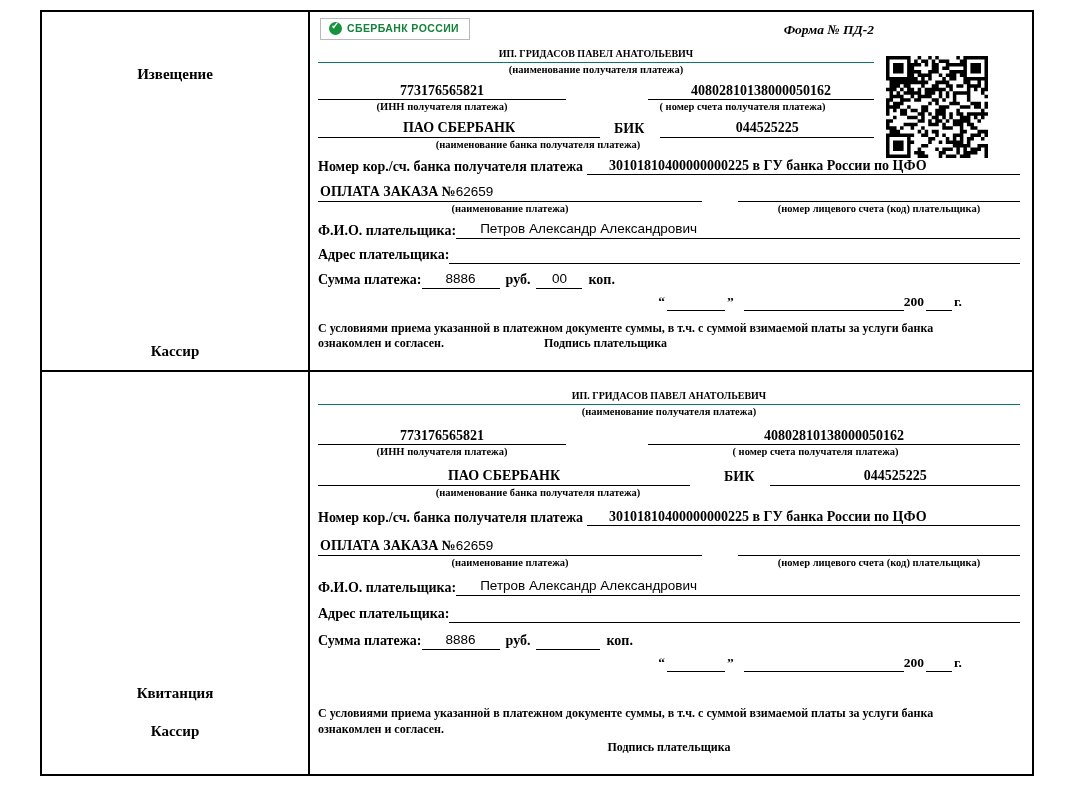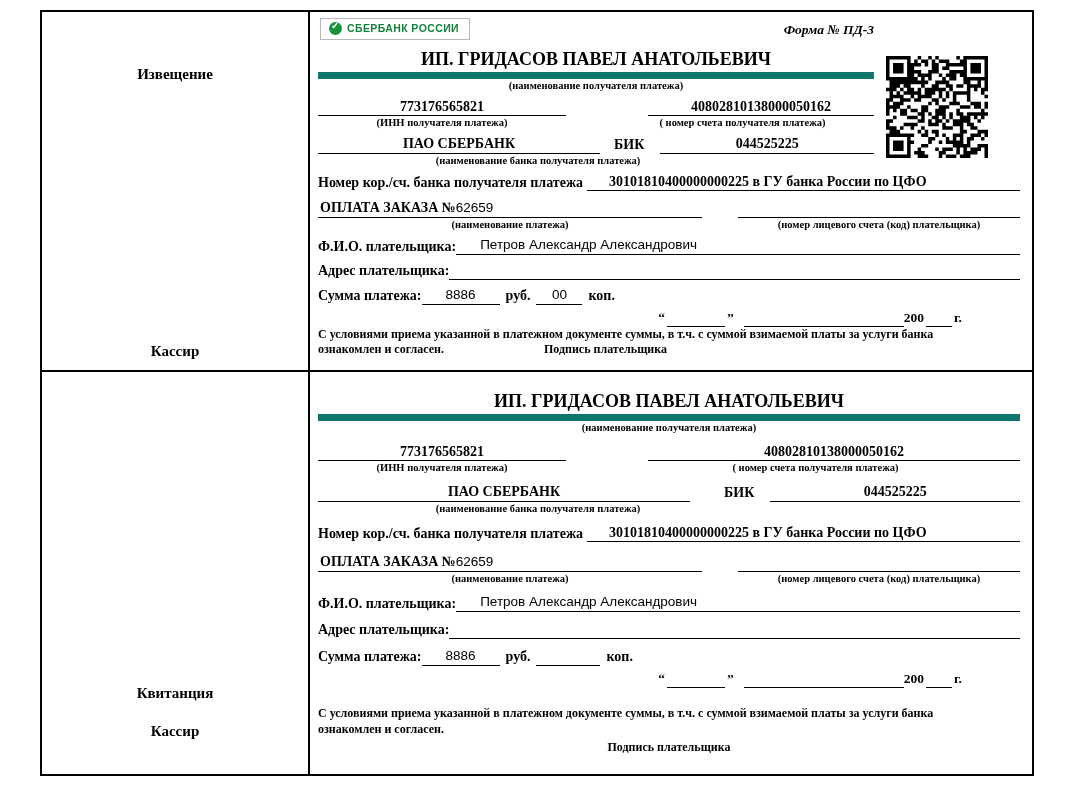--- a/index.html
+++ b/index.html
@@ -60,22 +60,22 @@
     color: #fff; font-size: 10px; font-weight: bold;
     font-family: "Liberation Sans", sans-serif;
   }
   .logo-text {
     color: #14823a; font-family: "Liberation Sans", sans-serif;
     font-weight: bold; font-size: 10.5px; letter-spacing: 0.4px; white-space: nowrap;
   }
   .form-num { font-style: italic; font-weight: bold; font-size: 13.5px; padding-top: 4px; }
 
   .recipient {
-    margin-top: 2px; text-align: center; font-size: 18px;
-    border-bottom: 7px solid #0f766e; padding-bottom: 1px; white-space: nowrap;
+    margin-top: 2px; text-align: center; font-size: 10px;
+    border-bottom: 1px solid #0f766e; padding-bottom: 1px; white-space: nowrap;
   }
   .sec-bottom .recipient { margin-top: 12px; }
 
   .r-inn { margin-top: 6px; gap: 37px; }
   .w-inn { width: 248px; }
   .gap45 { margin-left: 45px; }
   .lblrow-inn .lbl-inn { width: 248px; }
   .lblrow-inn .lbl-acc { flex: 1; margin-left: 45px; }
 
   .r-bank { margin-top: 6px; }
@@ -145,21 +145,21 @@
             <path d="M0.00 0.00h3.45v3.45h-3.45zM3.45 0.00h3.45v3.45h-3.45zM6.90 0.00h3.45v3.45h-3.45zM10.34 0.00h3.45v3.45h-3.45zM13.79 0.00h3.45v3.45h-3.45zM17.24 0.00h3.45v3.45h-3.45zM20.69 0.00h3.45v3.45h-3.45zM31.03 0.00h3.45v3.45h-3.45zM41.38 0.00h3.45v3.45h-3.45zM48.28 0.00h3.45v3.45h-3.45zM68.97 0.00h3.45v3.45h-3.45zM75.86 0.00h3.45v3.45h-3.45zM79.31 0.00h3.45v3.45h-3.45zM82.76 0.00h3.45v3.45h-3.45zM86.21 0.00h3.45v3.45h-3.45zM89.66 0.00h3.45v3.45h-3.45zM93.10 0.00h3.45v3.45h-3.45zM96.55 0.00h3.45v3.45h-3.45zM0.00 3.45h3.45v3.45h-3.45zM20.69 3.45h3.45v3.45h-3.45zM27.59 3.45h3.45v3.45h-3.45zM34.48 3.45h3.45v3.45h-3.45zM37.93 3.45h3.45v3.45h-3.45zM44.83 3.45h3.45v3.45h-3.45zM51.72 3.45h3.45v3.45h-3.45zM55.17 3.45h3.45v3.45h-3.45zM58.62 3.45h3.45v3.45h-3.45zM72.41 3.45h3.45v3.45h-3.45zM75.86 3.45h3.45v3.45h-3.45zM96.55 3.45h3.45v3.45h-3.45zM0.00 6.90h3.45v3.45h-3.45zM6.90 6.90h3.45v3.45h-3.45zM10.34 6.90h3.45v3.45h-3.45zM13.79 6.90h3.45v3.45h-3.45zM20.69 6.90h3.45v3.45h-3.45zM24.14 6.90h3.45v3.45h-3.45zM27.59 6.90h3.45v3.45h-3.45zM31.03 6.90h3.45v3.45h-3.45zM37.93 6.90h3.45v3.45h-3.45zM44.83 6.90h3.45v3.45h-3.45zM48.28 6.90h3.45v3.45h-3.45zM58.62 6.90h3.45v3.45h-3.45zM62.07 6.90h3.45v3.45h-3.45zM65.52 6.90h3.45v3.45h-3.45zM68.97 6.90h3.45v3.45h-3.45zM72.41 6.90h3.45v3.45h-3.45zM75.86 6.90h3.45v3.45h-3.45zM82.76 6.90h3.45v3.45h-3.45zM86.21 6.90h3.45v3.45h-3.45zM89.66 6.90h3.45v3.45h-3.45zM96.55 6.90h3.45v3.45h-3.45zM0.00 10.34h3.45v3.45h-3.45zM6.90 10.34h3.45v3.45h-3.45zM10.34 10.34h3.45v3.45h-3.45zM13.79 10.34h3.45v3.45h-3.45zM20.69 10.34h3.45v3.45h-3.45zM24.14 10.34h3.45v3.45h-3.45zM44.83 10.34h3.45v3.45h-3.45zM48.28 10.34h3.45v3.45h-3.45zM55.17 10.34h3.45v3.45h-3.45zM58.62 10.34h3.45v3.45h-3.45zM75.86 10.34h3.45v3.45h-3.45zM82.76 10.34h3.45v3.45h-3.45zM86.21 10.34h3.45v3.45h-3.45zM89.66 10.34h3.45v3.45h-3.45zM96.55 10.34h3.45v3.45h-3.45zM0.00 13.79h3.45v3.45h-3.45zM6.90 13.79h3.45v3.45h-3.45zM10.34 13.79h3.45v3.45h-3.45zM13.79 13.79h3.45v3.45h-3.45zM20.69 13.79h3.45v3.45h-3.45zM24.14 13.79h3.45v3.45h-3.45zM27.59 13.79h3.45v3.45h-3.45zM31.03 13.79h3.45v3.45h-3.45zM41.38 13.79h3.45v3.45h-3.45zM44.83 13.79h3.45v3.45h-3.45zM48.28 13.79h3.45v3.45h-3.45zM62.07 13.79h3.45v3.45h-3.45zM65.52 13.79h3.45v3.45h-3.45zM68.97 13.79h3.45v3.45h-3.45zM72.41 13.79h3.45v3.45h-3.45zM75.86 13.79h3.45v3.45h-3.45zM82.76 13.79h3.45v3.45h-3.45zM86.21 13.79h3.45v3.45h-3.45zM89.66 13.79h3.45v3.45h-3.45zM96.55 13.79h3.45v3.45h-3.45zM0.00 17.24h3.45v3.45h-3.45zM20.69 17.24h3.45v3.45h-3.45zM24.14 17.24h3.45v3.45h-3.45zM31.03 17.24h3.45v3.45h-3.45zM34.48 17.24h3.45v3.45h-3.45zM37.93 17.24h3.45v3.45h-3.45zM41.38 17.24h3.45v3.45h-3.45zM51.72 17.24h3.45v3.45h-3.45zM58.62 17.24h3.45v3.45h-3.45zM62.07 17.24h3.45v3.45h-3.45zM65.52 17.24h3.45v3.45h-3.45zM72.41 17.24h3.45v3.45h-3.45zM75.86 17.24h3.45v3.45h-3.45zM96.55 17.24h3.45v3.45h-3.45zM0.00 20.69h3.45v3.45h-3.45zM3.45 20.69h3.45v3.45h-3.45zM6.90 20.69h3.45v3.45h-3.45zM10.34 20.69h3.45v3.45h-3.45zM13.79 20.69h3.45v3.45h-3.45zM17.24 20.69h3.45v3.45h-3.45zM20.69 20.69h3.45v3.45h-3.45zM24.14 20.69h3.45v3.45h-3.45zM27.59 20.69h3.45v3.45h-3.45zM34.48 20.69h3.45v3.45h-3.45zM41.38 20.69h3.45v3.45h-3.45zM55.17 20.69h3.45v3.45h-3.45zM62.07 20.69h3.45v3.45h-3.45zM65.52 20.69h3.45v3.45h-3.45zM75.86 20.69h3.45v3.45h-3.45zM79.31 20.69h3.45v3.45h-3.45zM82.76 20.69h3.45v3.45h-3.45zM86.21 20.69h3.45v3.45h-3.45zM89.66 20.69h3.45v3.45h-3.45zM93.10 20.69h3.45v3.45h-3.45zM96.55 20.69h3.45v3.45h-3.45zM3.45 24.14h3.45v3.45h-3.45zM6.90 24.14h3.45v3.45h-3.45zM10.34 24.14h3.45v3.45h-3.45zM13.79 24.14h3.45v3.45h-3.45zM17.24 24.14h3.45v3.45h-3.45zM20.69 24.14h3.45v3.45h-3.45zM24.14 24.14h3.45v3.45h-3.45zM27.59 24.14h3.45v3.45h-3.45zM31.03 24.14h3.45v3.45h-3.45zM34.48 24.14h3.45v3.45h-3.45zM37.93 24.14h3.45v3.45h-3.45zM48.28 24.14h3.45v3.45h-3.45zM51.72 24.14h3.45v3.45h-3.45zM55.17 24.14h3.45v3.45h-3.45zM58.62 24.14h3.45v3.45h-3.45zM75.86 24.14h3.45v3.45h-3.45zM79.31 24.14h3.45v3.45h-3.45zM89.66 24.14h3.45v3.45h-3.45zM96.55 24.14h3.45v3.45h-3.45zM3.45 27.59h3.45v3.45h-3.45zM6.90 27.59h3.45v3.45h-3.45zM10.34 27.59h3.45v3.45h-3.45zM17.24 27.59h3.45v3.45h-3.45zM20.69 27.59h3.45v3.45h-3.45zM34.48 27.59h3.45v3.45h-3.45zM44.83 27.59h3.45v3.45h-3.45zM48.28 27.59h3.45v3.45h-3.45zM58.62 27.59h3.45v3.45h-3.45zM62.07 27.59h3.45v3.45h-3.45zM68.97 27.59h3.45v3.45h-3.45zM72.41 27.59h3.45v3.45h-3.45zM79.31 27.59h3.45v3.45h-3.45zM82.76 27.59h3.45v3.45h-3.45zM86.21 27.59h3.45v3.45h-3.45zM89.66 27.59h3.45v3.45h-3.45zM96.55 27.59h3.45v3.45h-3.45zM0.00 31.03h3.45v3.45h-3.45zM3.45 31.03h3.45v3.45h-3.45zM6.90 31.03h3.45v3.45h-3.45zM13.79 31.03h3.45v3.45h-3.45zM20.69 31.03h3.45v3.45h-3.45zM24.14 31.03h3.45v3.45h-3.45zM31.03 31.03h3.45v3.45h-3.45zM37.93 31.03h3.45v3.45h-3.45zM41.38 31.03h3.45v3.45h-3.45zM44.83 31.03h3.45v3.45h-3.45zM48.28 31.03h3.45v3.45h-3.45zM51.72 31.03h3.45v3.45h-3.45zM55.17 31.03h3.45v3.45h-3.45zM62.07 31.03h3.45v3.45h-3.45zM79.31 31.03h3.45v3.45h-3.45zM86.21 31.03h3.45v3.45h-3.45zM93.10 31.03h3.45v3.45h-3.45zM96.55 31.03h3.45v3.45h-3.45zM3.45 34.48h3.45v3.45h-3.45zM10.34 34.48h3.45v3.45h-3.45zM17.24 34.48h3.45v3.45h-3.45zM20.69 34.48h3.45v3.45h-3.45zM24.14 34.48h3.45v3.45h-3.45zM27.59 34.48h3.45v3.45h-3.45zM31.03 34.48h3.45v3.45h-3.45zM37.93 34.48h3.45v3.45h-3.45zM41.38 34.48h3.45v3.45h-3.45zM44.83 34.48h3.45v3.45h-3.45zM51.72 34.48h3.45v3.45h-3.45zM58.62 34.48h3.45v3.45h-3.45zM65.52 34.48h3.45v3.45h-3.45zM68.97 34.48h3.45v3.45h-3.45zM72.41 34.48h3.45v3.45h-3.45zM75.86 34.48h3.45v3.45h-3.45zM79.31 34.48h3.45v3.45h-3.45zM93.10 34.48h3.45v3.45h-3.45zM3.45 37.93h3.45v3.45h-3.45zM6.90 37.93h3.45v3.45h-3.45zM10.34 37.93h3.45v3.45h-3.45zM13.79 37.93h3.45v3.45h-3.45zM24.14 37.93h3.45v3.45h-3.45zM31.03 37.93h3.45v3.45h-3.45zM34.48 37.93h3.45v3.45h-3.45zM37.93 37.93h3.45v3.45h-3.45zM41.38 37.93h3.45v3.45h-3.45zM51.72 37.93h3.45v3.45h-3.45zM58.62 37.93h3.45v3.45h-3.45zM65.52 37.93h3.45v3.45h-3.45zM79.31 37.93h3.45v3.45h-3.45zM96.55 37.93h3.45v3.45h-3.45zM0.00 41.38h3.45v3.45h-3.45zM3.45 41.38h3.45v3.45h-3.45zM13.79 41.38h3.45v3.45h-3.45zM17.24 41.38h3.45v3.45h-3.45zM20.69 41.38h3.45v3.45h-3.45zM27.59 41.38h3.45v3.45h-3.45zM31.03 41.38h3.45v3.45h-3.45zM44.83 41.38h3.45v3.45h-3.45zM48.28 41.38h3.45v3.45h-3.45zM55.17 41.38h3.45v3.45h-3.45zM65.52 41.38h3.45v3.45h-3.45zM79.31 41.38h3.45v3.45h-3.45zM0.00 44.83h3.45v3.45h-3.45zM6.90 44.83h3.45v3.45h-3.45zM10.34 44.83h3.45v3.45h-3.45zM13.79 44.83h3.45v3.45h-3.45zM41.38 44.83h3.45v3.45h-3.45zM48.28 44.83h3.45v3.45h-3.45zM62.07 44.83h3.45v3.45h-3.45zM65.52 44.83h3.45v3.45h-3.45zM68.97 44.83h3.45v3.45h-3.45zM82.76 44.83h3.45v3.45h-3.45zM86.21 44.83h3.45v3.45h-3.45zM89.66 44.83h3.45v3.45h-3.45zM96.55 44.83h3.45v3.45h-3.45zM0.00 48.28h3.45v3.45h-3.45zM3.45 48.28h3.45v3.45h-3.45zM6.90 48.28h3.45v3.45h-3.45zM10.34 48.28h3.45v3.45h-3.45zM20.69 48.28h3.45v3.45h-3.45zM34.48 48.28h3.45v3.45h-3.45zM37.93 48.28h3.45v3.45h-3.45zM51.72 48.28h3.45v3.45h-3.45zM55.17 48.28h3.45v3.45h-3.45zM58.62 48.28h3.45v3.45h-3.45zM72.41 48.28h3.45v3.45h-3.45zM75.86 48.28h3.45v3.45h-3.45zM79.31 48.28h3.45v3.45h-3.45zM86.21 48.28h3.45v3.45h-3.45zM89.66 48.28h3.45v3.45h-3.45zM96.55 48.28h3.45v3.45h-3.45zM0.00 51.72h3.45v3.45h-3.45zM6.90 51.72h3.45v3.45h-3.45zM13.79 51.72h3.45v3.45h-3.45zM17.24 51.72h3.45v3.45h-3.45zM24.14 51.72h3.45v3.45h-3.45zM27.59 51.72h3.45v3.45h-3.45zM34.48 51.72h3.45v3.45h-3.45zM37.93 51.72h3.45v3.45h-3.45zM48.28 51.72h3.45v3.45h-3.45zM51.72 51.72h3.45v3.45h-3.45zM55.17 51.72h3.45v3.45h-3.45zM68.97 51.72h3.45v3.45h-3.45zM93.10 51.72h3.45v3.45h-3.45zM0.00 55.17h3.45v3.45h-3.45zM13.79 55.17h3.45v3.45h-3.45zM17.24 55.17h3.45v3.45h-3.45zM31.03 55.17h3.45v3.45h-3.45zM34.48 55.17h3.45v3.45h-3.45zM41.38 55.17h3.45v3.45h-3.45zM48.28 55.17h3.45v3.45h-3.45zM51.72 55.17h3.45v3.45h-3.45zM55.17 55.17h3.45v3.45h-3.45zM62.07 55.17h3.45v3.45h-3.45zM68.97 55.17h3.45v3.45h-3.45zM72.41 55.17h3.45v3.45h-3.45zM79.31 55.17h3.45v3.45h-3.45zM82.76 55.17h3.45v3.45h-3.45zM86.21 55.17h3.45v3.45h-3.45zM89.66 55.17h3.45v3.45h-3.45zM93.10 55.17h3.45v3.45h-3.45zM96.55 55.17h3.45v3.45h-3.45zM6.90 58.62h3.45v3.45h-3.45zM20.69 58.62h3.45v3.45h-3.45zM24.14 58.62h3.45v3.45h-3.45zM27.59 58.62h3.45v3.45h-3.45zM34.48 58.62h3.45v3.45h-3.45zM44.83 58.62h3.45v3.45h-3.45zM48.28 58.62h3.45v3.45h-3.45zM55.17 58.62h3.45v3.45h-3.45zM62.07 58.62h3.45v3.45h-3.45zM72.41 58.62h3.45v3.45h-3.45zM75.86 58.62h3.45v3.45h-3.45zM79.31 58.62h3.45v3.45h-3.45zM86.21 58.62h3.45v3.45h-3.45zM93.10 58.62h3.45v3.45h-3.45zM0.00 62.07h3.45v3.45h-3.45zM3.45 62.07h3.45v3.45h-3.45zM31.03 62.07h3.45v3.45h-3.45zM34.48 62.07h3.45v3.45h-3.45zM41.38 62.07h3.45v3.45h-3.45zM48.28 62.07h3.45v3.45h-3.45zM51.72 62.07h3.45v3.45h-3.45zM58.62 62.07h3.45v3.45h-3.45zM65.52 62.07h3.45v3.45h-3.45zM68.97 62.07h3.45v3.45h-3.45zM72.41 62.07h3.45v3.45h-3.45zM75.86 62.07h3.45v3.45h-3.45zM79.31 62.07h3.45v3.45h-3.45zM89.66 62.07h3.45v3.45h-3.45zM0.00 65.52h3.45v3.45h-3.45zM17.24 65.52h3.45v3.45h-3.45zM20.69 65.52h3.45v3.45h-3.45zM24.14 65.52h3.45v3.45h-3.45zM27.59 65.52h3.45v3.45h-3.45zM41.38 65.52h3.45v3.45h-3.45zM44.83 65.52h3.45v3.45h-3.45zM48.28 65.52h3.45v3.45h-3.45zM55.17 65.52h3.45v3.45h-3.45zM65.52 65.52h3.45v3.45h-3.45zM68.97 65.52h3.45v3.45h-3.45zM72.41 65.52h3.45v3.45h-3.45zM79.31 65.52h3.45v3.45h-3.45zM82.76 65.52h3.45v3.45h-3.45zM0.00 68.97h3.45v3.45h-3.45zM3.45 68.97h3.45v3.45h-3.45zM6.90 68.97h3.45v3.45h-3.45zM13.79 68.97h3.45v3.45h-3.45zM24.14 68.97h3.45v3.45h-3.45zM34.48 68.97h3.45v3.45h-3.45zM55.17 68.97h3.45v3.45h-3.45zM58.62 68.97h3.45v3.45h-3.45zM62.07 68.97h3.45v3.45h-3.45zM72.41 68.97h3.45v3.45h-3.45zM82.76 68.97h3.45v3.45h-3.45zM86.21 68.97h3.45v3.45h-3.45zM3.45 72.41h3.45v3.45h-3.45zM6.90 72.41h3.45v3.45h-3.45zM10.34 72.41h3.45v3.45h-3.45zM31.03 72.41h3.45v3.45h-3.45zM37.93 72.41h3.45v3.45h-3.45zM44.83 72.41h3.45v3.45h-3.45zM48.28 72.41h3.45v3.45h-3.45zM72.41 72.41h3.45v3.45h-3.45zM75.86 72.41h3.45v3.45h-3.45zM89.66 72.41h3.45v3.45h-3.45zM93.10 72.41h3.45v3.45h-3.45zM96.55 72.41h3.45v3.45h-3.45zM0.00 75.86h3.45v3.45h-3.45zM3.45 75.86h3.45v3.45h-3.45zM6.90 75.86h3.45v3.45h-3.45zM10.34 75.86h3.45v3.45h-3.45zM13.79 75.86h3.45v3.45h-3.45zM17.24 75.86h3.45v3.45h-3.45zM20.69 75.86h3.45v3.45h-3.45zM24.14 75.86h3.45v3.45h-3.45zM34.48 75.86h3.45v3.45h-3.45zM37.93 75.86h3.45v3.45h-3.45zM48.28 75.86h3.45v3.45h-3.45zM55.17 75.86h3.45v3.45h-3.45zM65.52 75.86h3.45v3.45h-3.45zM68.97 75.86h3.45v3.45h-3.45zM72.41 75.86h3.45v3.45h-3.45zM82.76 75.86h3.45v3.45h-3.45zM86.21 75.86h3.45v3.45h-3.45zM89.66 75.86h3.45v3.45h-3.45zM96.55 75.86h3.45v3.45h-3.45zM0.00 79.31h3.45v3.45h-3.45zM20.69 79.31h3.45v3.45h-3.45zM41.38 79.31h3.45v3.45h-3.45zM44.83 79.31h3.45v3.45h-3.45zM58.62 79.31h3.45v3.45h-3.45zM65.52 79.31h3.45v3.45h-3.45zM72.41 79.31h3.45v3.45h-3.45zM79.31 79.31h3.45v3.45h-3.45zM82.76 79.31h3.45v3.45h-3.45zM93.10 79.31h3.45v3.45h-3.45zM0.00 82.76h3.45v3.45h-3.45zM6.90 82.76h3.45v3.45h-3.45zM10.34 82.76h3.45v3.45h-3.45zM13.79 82.76h3.45v3.45h-3.45zM20.69 82.76h3.45v3.45h-3.45zM24.14 82.76h3.45v3.45h-3.45zM41.38 82.76h3.45v3.45h-3.45zM51.72 82.76h3.45v3.45h-3.45zM58.62 82.76h3.45v3.45h-3.45zM62.07 82.76h3.45v3.45h-3.45zM65.52 82.76h3.45v3.45h-3.45zM68.97 82.76h3.45v3.45h-3.45zM72.41 82.76h3.45v3.45h-3.45zM79.31 82.76h3.45v3.45h-3.45zM0.00 86.21h3.45v3.45h-3.45zM6.90 86.21h3.45v3.45h-3.45zM10.34 86.21h3.45v3.45h-3.45zM13.79 86.21h3.45v3.45h-3.45zM20.69 86.21h3.45v3.45h-3.45zM34.48 86.21h3.45v3.45h-3.45zM37.93 86.21h3.45v3.45h-3.45zM65.52 86.21h3.45v3.45h-3.45zM68.97 86.21h3.45v3.45h-3.45zM72.41 86.21h3.45v3.45h-3.45zM75.86 86.21h3.45v3.45h-3.45zM79.31 86.21h3.45v3.45h-3.45zM89.66 86.21h3.45v3.45h-3.45zM93.10 86.21h3.45v3.45h-3.45zM96.55 86.21h3.45v3.45h-3.45zM0.00 89.66h3.45v3.45h-3.45zM6.90 89.66h3.45v3.45h-3.45zM10.34 89.66h3.45v3.45h-3.45zM13.79 89.66h3.45v3.45h-3.45zM20.69 89.66h3.45v3.45h-3.45zM31.03 89.66h3.45v3.45h-3.45zM48.28 89.66h3.45v3.45h-3.45zM55.17 89.66h3.45v3.45h-3.45zM58.62 89.66h3.45v3.45h-3.45zM62.07 89.66h3.45v3.45h-3.45zM68.97 89.66h3.45v3.45h-3.45zM75.86 89.66h3.45v3.45h-3.45zM82.76 89.66h3.45v3.45h-3.45zM86.21 89.66h3.45v3.45h-3.45zM89.66 89.66h3.45v3.45h-3.45zM96.55 89.66h3.45v3.45h-3.45zM0.00 93.10h3.45v3.45h-3.45zM20.69 93.10h3.45v3.45h-3.45zM27.59 93.10h3.45v3.45h-3.45zM31.03 93.10h3.45v3.45h-3.45zM34.48 93.10h3.45v3.45h-3.45zM51.72 93.10h3.45v3.45h-3.45zM55.17 93.10h3.45v3.45h-3.45zM68.97 93.10h3.45v3.45h-3.45zM75.86 93.10h3.45v3.45h-3.45zM79.31 93.10h3.45v3.45h-3.45zM82.76 93.10h3.45v3.45h-3.45zM86.21 93.10h3.45v3.45h-3.45zM96.55 93.10h3.45v3.45h-3.45zM0.00 96.55h3.45v3.45h-3.45zM3.45 96.55h3.45v3.45h-3.45zM6.90 96.55h3.45v3.45h-3.45zM10.34 96.55h3.45v3.45h-3.45zM13.79 96.55h3.45v3.45h-3.45zM17.24 96.55h3.45v3.45h-3.45zM20.69 96.55h3.45v3.45h-3.45zM31.03 96.55h3.45v3.45h-3.45zM34.48 96.55h3.45v3.45h-3.45zM37.93 96.55h3.45v3.45h-3.45zM51.72 96.55h3.45v3.45h-3.45zM58.62 96.55h3.45v3.45h-3.45zM62.07 96.55h3.45v3.45h-3.45zM65.52 96.55h3.45v3.45h-3.45zM72.41 96.55h3.45v3.45h-3.45zM75.86 96.55h3.45v3.45h-3.45zM79.31 96.55h3.45v3.45h-3.45zM96.55 96.55h3.45v3.45h-3.45z"></path>
           </svg>
       </div>
 
       <div class="upper">
         <div class="hdr">
           <span class="logo">
             <span class="logo-icon"></span>
             <span class="logo-text">СБЕРБАНК РОССИИ</span>
           </span>
-          <span class="form-num">Форма № ПД-3</span>
+          <span class="form-num">Форма № ПД-2</span>
         </div>
 
         <div class="recipient">ИП. ГРИДАСОВ ПАВЕЛ АНАТОЛЬЕВИЧ</div>
         <div class="lbl">(наименование получателя платежа)</div>
 
         <div class="row r-inn">
           <span class="u w-inn center">773176565821</span>
           <span class="u grow gap45 center">40802810138000050162</span>
         </div>
         <div class="row lblrow-inn">

